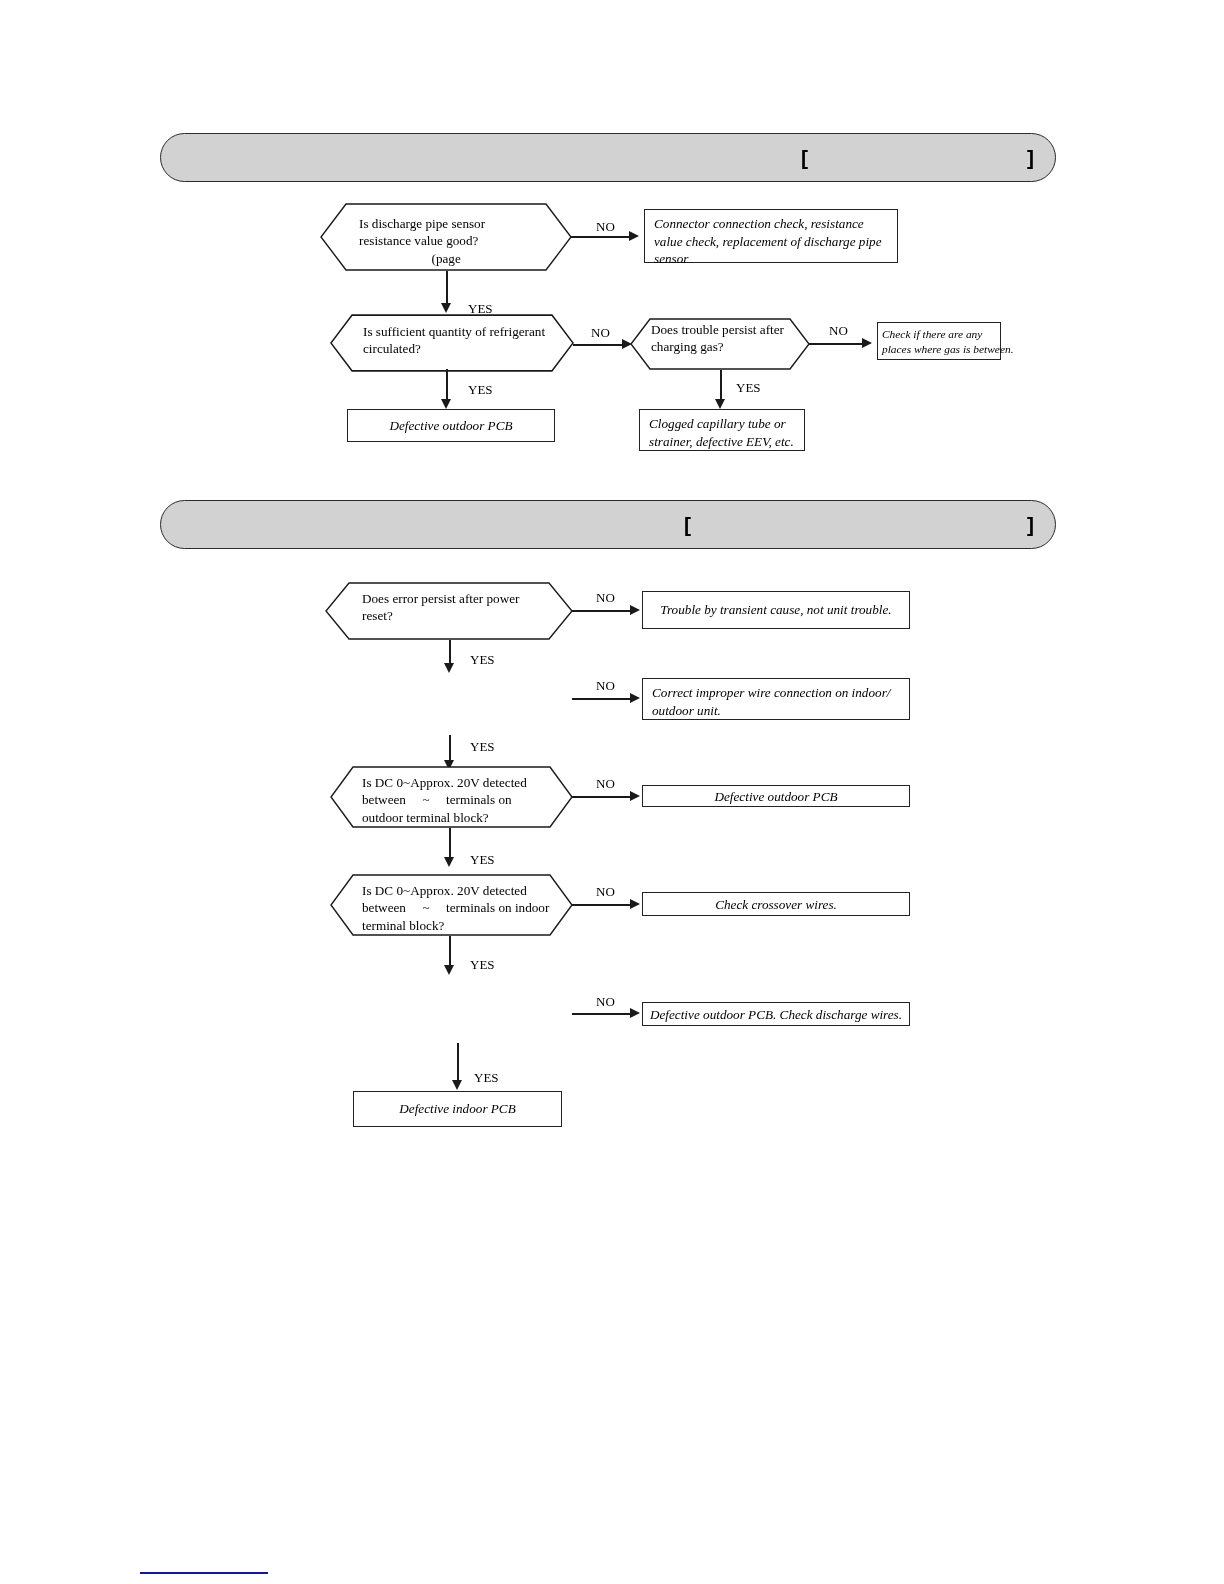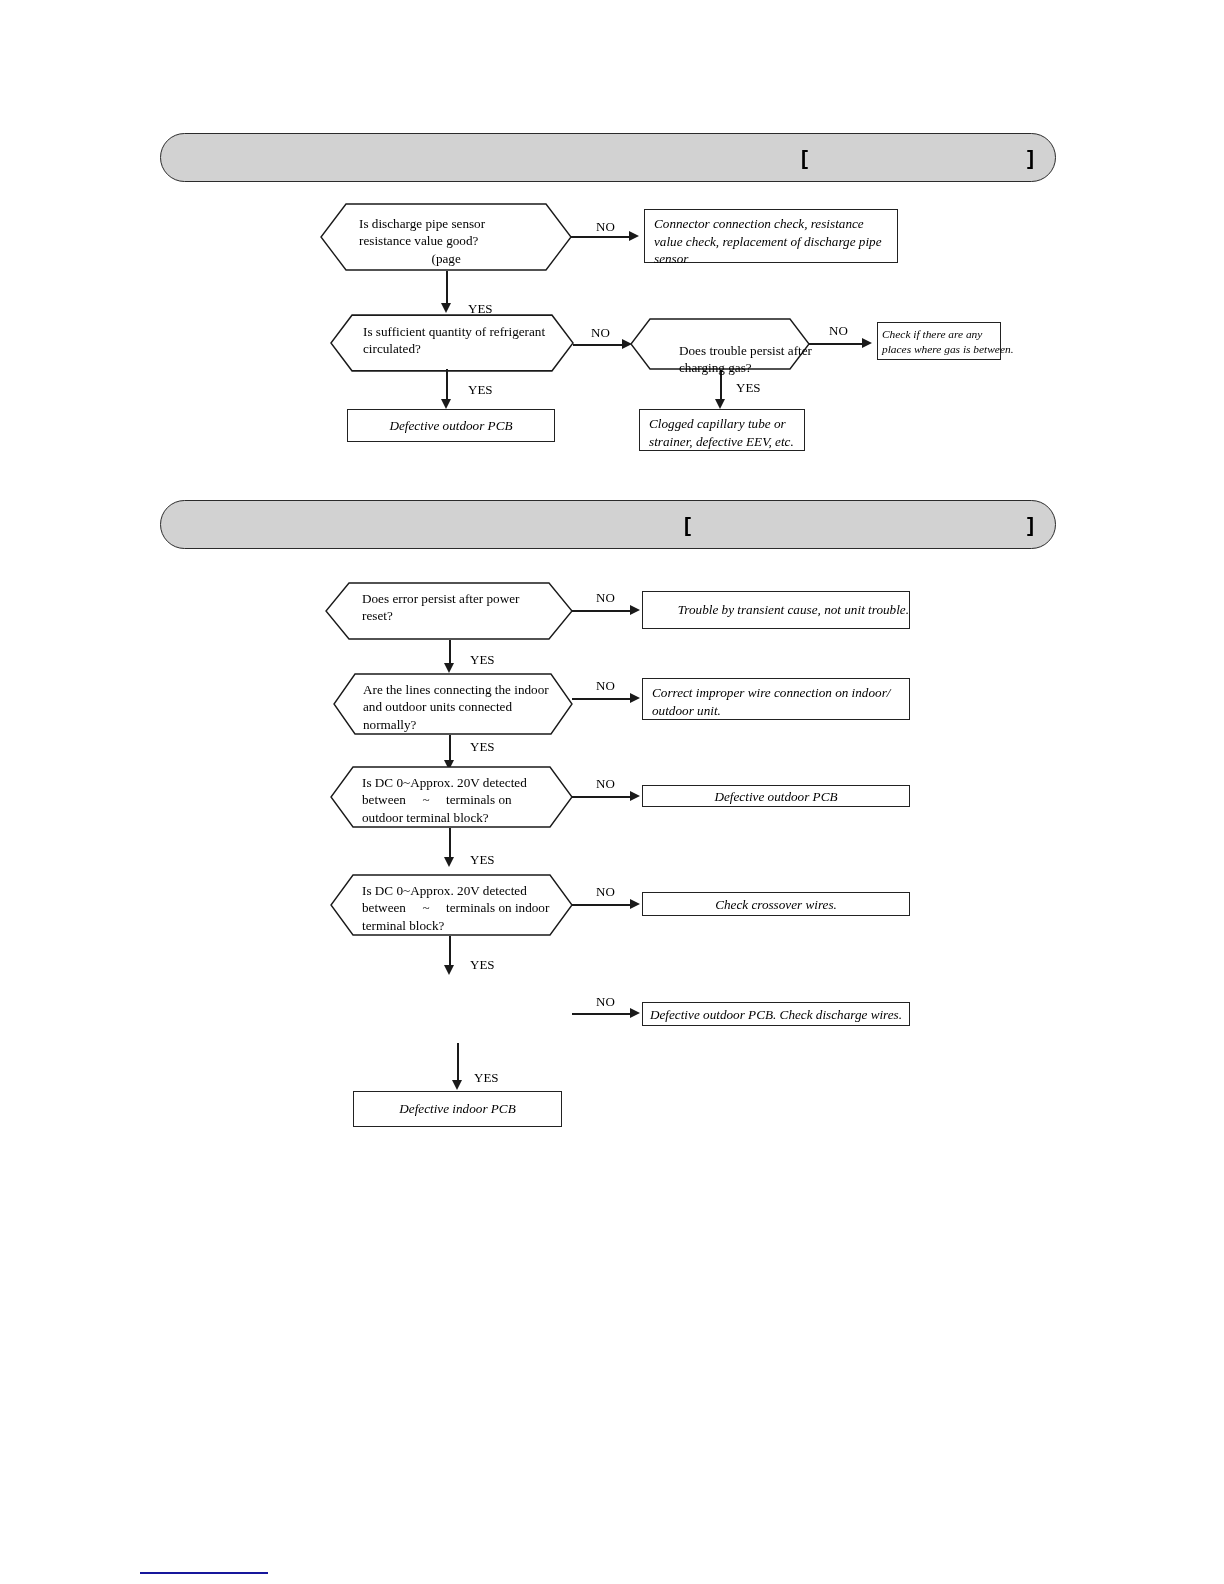--- a/index.html
+++ b/index.html
@@ -171,21 +171,21 @@
   </div>
 
   <div class="line-h" style="left:573px; top:344px; width:55px;"></div>
   <div class="arrow-r" style="left:622px; top:339px;"></div>
   <span class="branch-label" style="left:591px; top:325px;">NO</span>
 
   <div class="hex" style="left:630px; top:318px; width:180px; height:52px;">
     <svg viewBox="0 0 180 52" preserveAspectRatio="none">
       <polygon points="20,1 160,1 179,26 160,51 20,51 1,26" fill="#ffffff" stroke="#1a1a1a" stroke-width="1.4"></polygon>
     </svg>
-    <span class="hex-label" style="left:21px; top:24px;margin-left:28px;">Does trouble persist after
+    <span class="hex-label" style="left:21px; top:3px;">Does trouble persist after
 charging gas?</span>
   </div>
 
   <div class="line-h" style="left:809px; top:343px; width:58px;"></div>
   <div class="arrow-r" style="left:862px; top:338px;"></div>
   <span class="branch-label" style="left:829px; top:323px;">NO</span>
 
   <div class="rect thin" style="left:877px; top:322px; width:124px; height:38px;">
     <span class="rect-label small" style="left:4px; top:4px;">Check if there are any
 places where gas is between.</span>
@@ -220,35 +220,27 @@
     </svg>
     <span class="hex-label" style="left:37px; top:8px;">Does error persist after power
 reset?</span>
   </div>
 
   <div class="line-h" style="left:572px; top:610px; width:60px;"></div>
   <div class="arrow-r" style="left:630px; top:605px;"></div>
   <span class="branch-label" style="left:596px; top:590px;">NO</span>
 
   <div class="rect" style="left:642px; top:591px; width:268px; height:38px;">
-    <span class="rect-label center" style="left:0; top:9px;text-align:right;">Trouble by transient cause, not unit trouble.</span>
+    <span class="rect-label center" style="left:0; top:9px;">Trouble by transient cause, not unit trouble.</span>
   </div>
 
   <div class="line-v" style="left:449px; top:640px; height:27px;"></div>
   <div class="arrow-d" style="left:444px; top:663px;"></div>
   <span class="branch-label" style="left:470px; top:652px;">YES</span>
 
-  <div class="hex" style="left:333px; top:673px; width:240px; height:62px;">
-    <svg viewBox="0 0 240 62" preserveAspectRatio="none">
-      <polygon points="22,1 218,1 239,31 218,61 22,61 1,31" fill="#ffffff" stroke="#1a1a1a" stroke-width="1.4"></polygon>
-    </svg>
-    <span class="hex-label" style="left:30px; top:8px;">Are the lines connecting the indoor
-and outdoor units connected
-normally?</span>
-  </div>
 
   <div class="line-h" style="left:572px; top:698px; width:60px;"></div>
   <div class="arrow-r" style="left:630px; top:693px;"></div>
   <span class="branch-label" style="left:596px; top:678px;">NO</span>
 
   <div class="rect" style="left:642px; top:678px; width:268px; height:42px;">
     <span class="rect-label" style="left:9px; top:5px;">Correct improper wire connection on indoor/
 outdoor unit.</span>
   </div>
 

